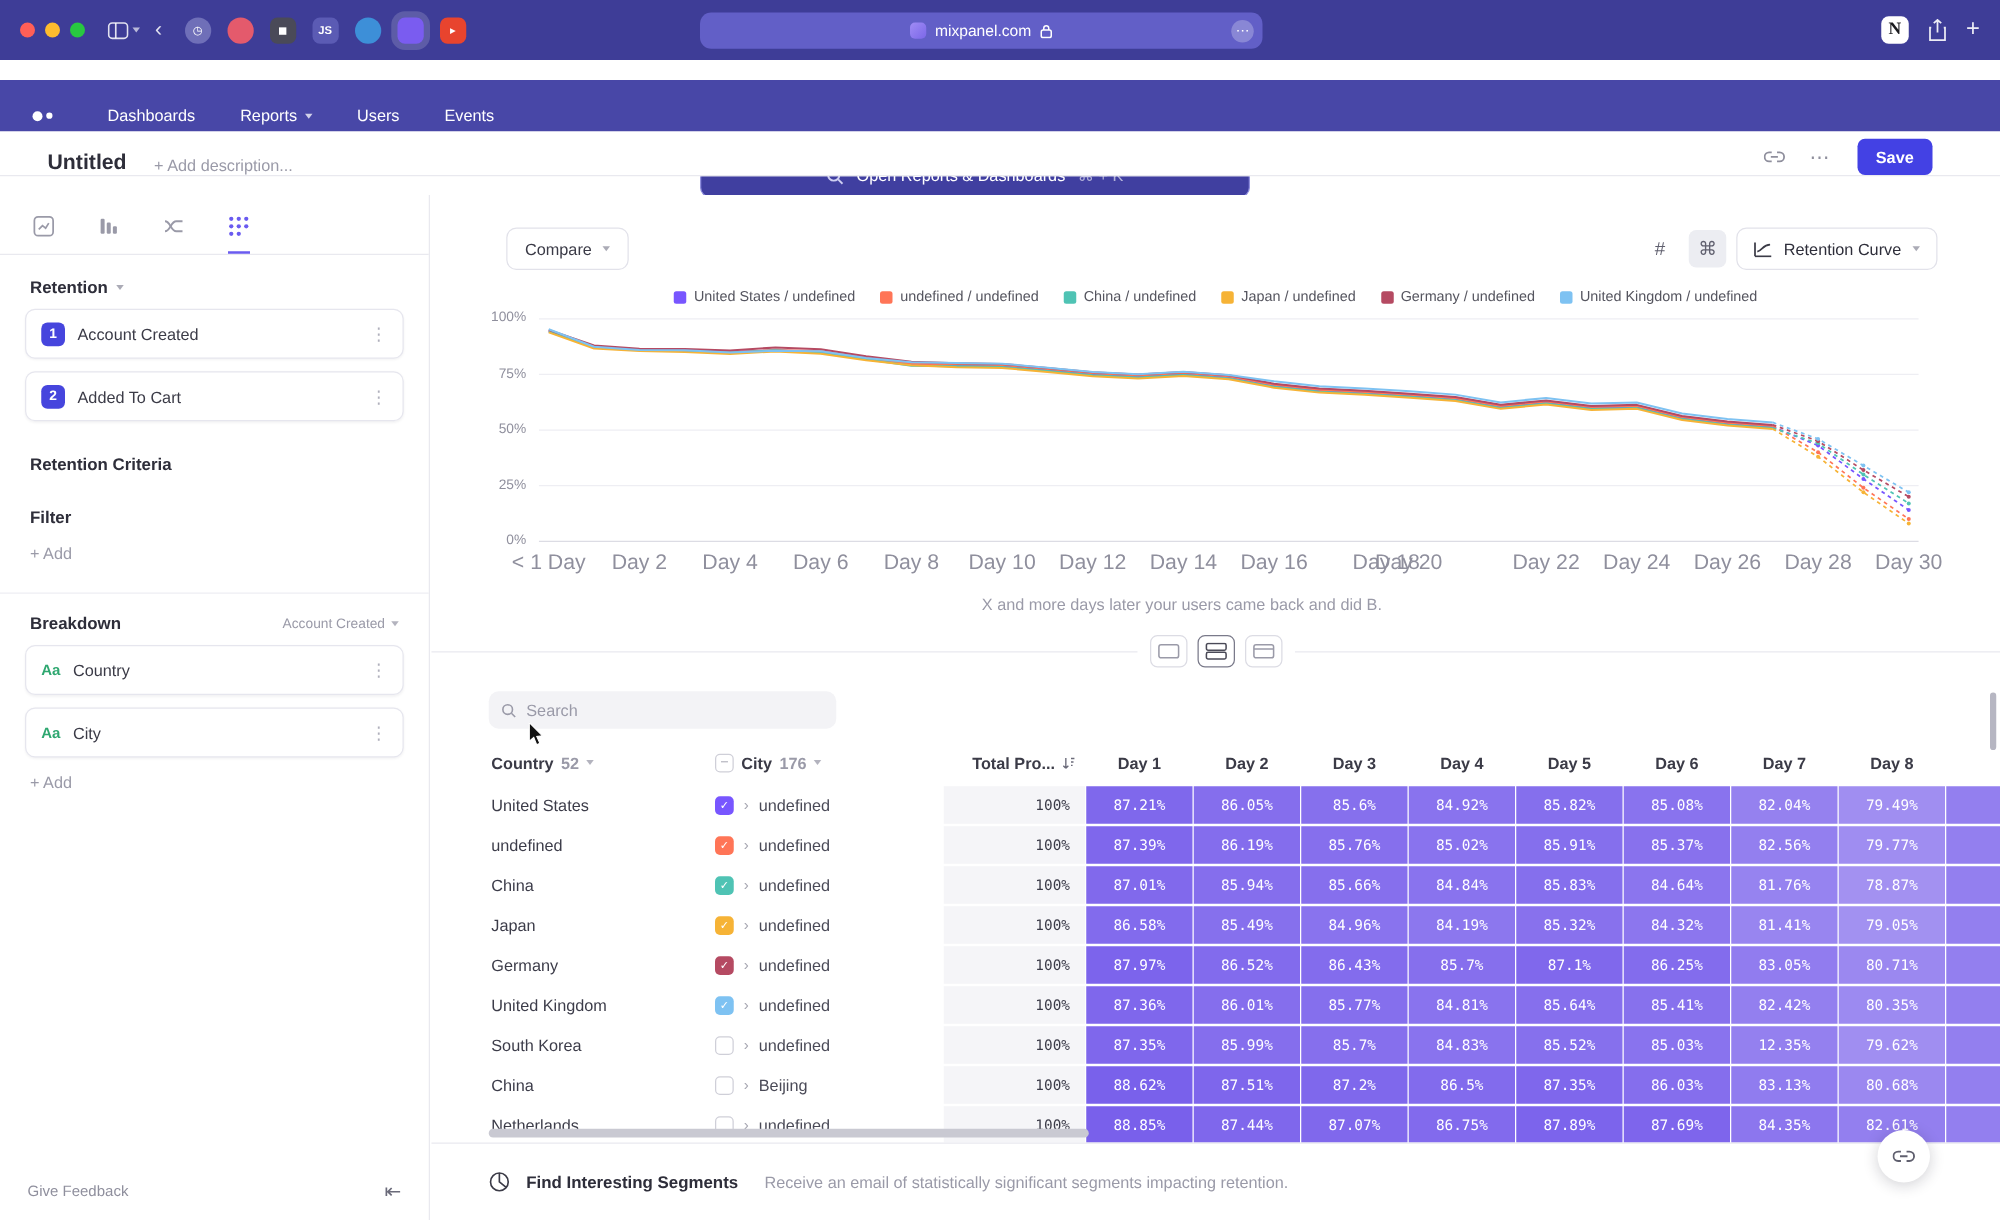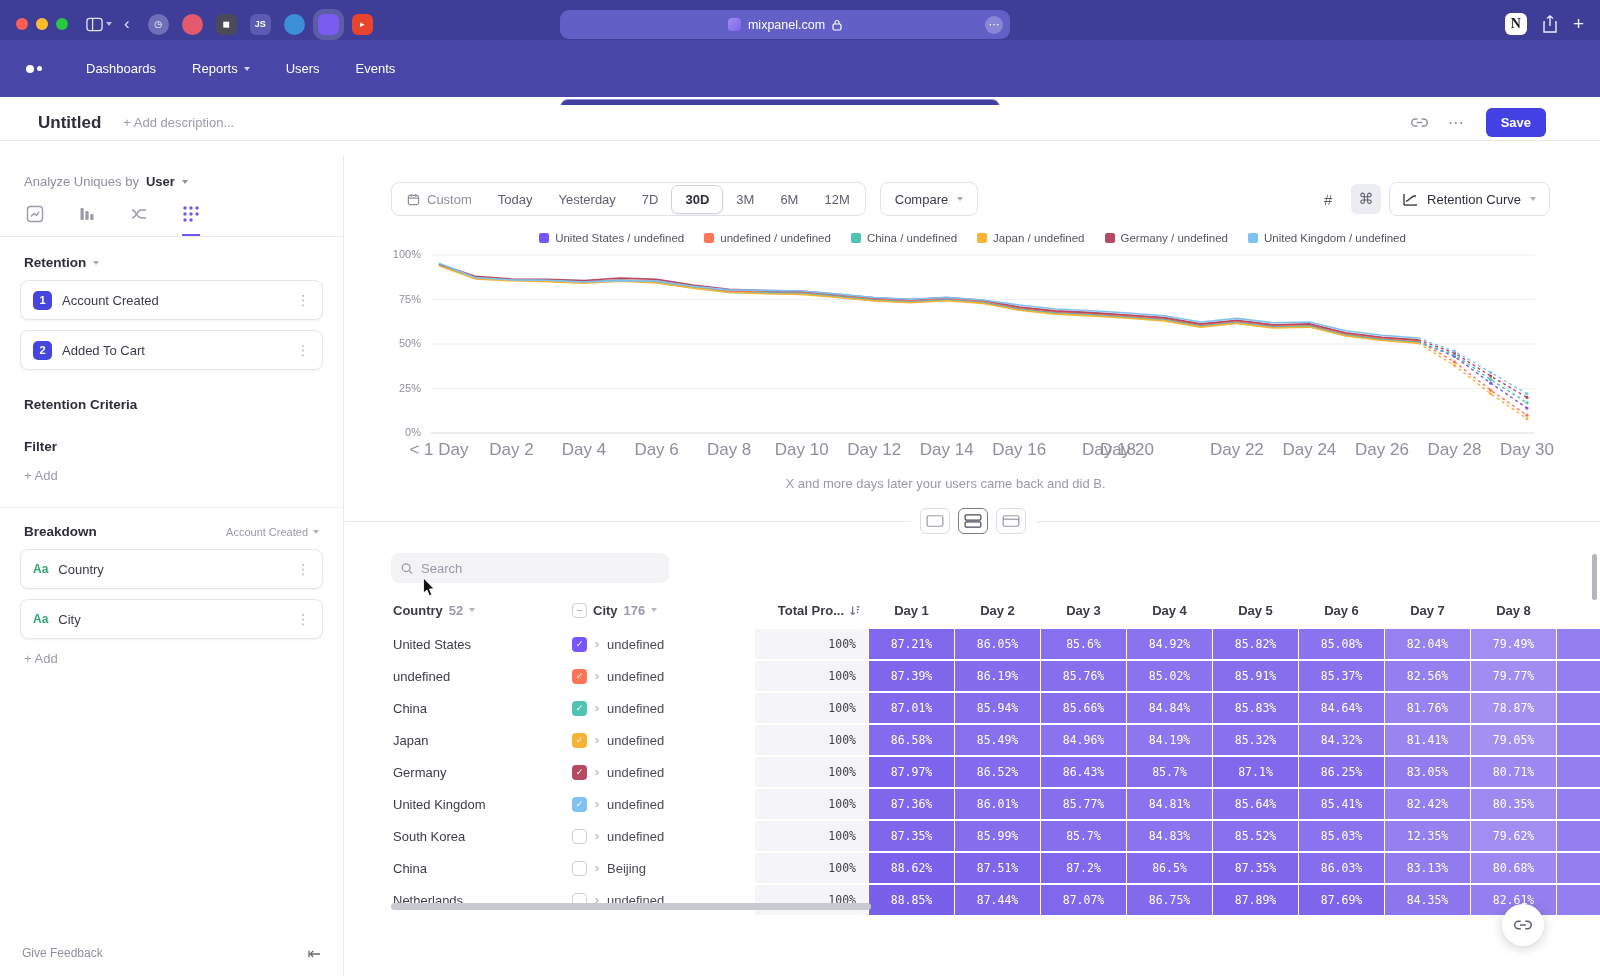--- a/index.html
+++ b/index.html
@@ -15,36 +15,36 @@
   .fav{width:21px;height:21px;border-radius:50%;display:flex;align-items:center;justify-content:center;font-size:9px;color:#fff}
   .fav.sq{border-radius:6px}
   .fav.hl{box-shadow:0 0 0 5px rgba(255,255,255,.16);border-radius:6px}
   .urlbar{position:absolute;left:560px;top:10px;width:450px;height:29px;background:#625fc7;border-radius:9px;color:#fff;display:flex;align-items:center;justify-content:center;gap:7px;font-size:12.5px}
   .url-fav{width:13px;height:13px;border-radius:4px;background:linear-gradient(135deg,#a08cf5,#7b67e8);display:inline-block}
   .url-dots{position:absolute;right:7px;width:18px;height:18px;border-radius:50%;background:rgba(255,255,255,.25);display:flex;align-items:center;justify-content:center;font-size:11px}
   .chrome-right{position:absolute;right:16px;top:0;height:48px;display:flex;align-items:center;gap:15px;color:rgba(255,255,255,.9)}
   .nbadge{width:22px;height:22px;background:#fff;color:#1b1b1f;border-radius:6px;display:flex;align-items:center;justify-content:center;font-family:"Liberation Serif",serif;font-weight:700;font-size:14px}
 
   
-  .appbar{position:absolute;top:40px;height:57px;left:0;right:0;background:#4847a7;display:flex;align-items:center;color:#fff}
+  .appbar{position:absolute;top:64px;height:57px;left:0;right:0;background:#4847a7;display:flex;align-items:center;color:#fff}
   .mlogo{margin-left:26px;display:flex;gap:3px;align-items:center}
   .mlogo i{background:#fff;border-radius:50%;display:block}
   .nav{display:flex;gap:36px;margin-left:44px;font-weight:500;font-size:13px}
   .nav-item{display:flex;align-items:center;gap:6px;cursor:pointer}
   .hdr-search{position:absolute;left:560px;top:59px;width:440px;height:35px;background:#403fa0;border:1px solid #8f8edd;border-radius:8px;color:#fff;display:flex;align-items:center;justify-content:center;gap:10px;font-size:13px}
   .hdr-search .sc{color:rgba(255,255,255,.6)}
   .hdr-right{position:absolute;right:28px;top:48px;height:57px;display:flex;align-items:center;gap:22px}
   .hicon{color:rgba(255,255,255,.9);display:flex;align-items:center;font-size:15px}
   .qmark{width:18px;height:18px;border:1.4px solid rgba(255,255,255,.9);border-radius:50%;font-size:11px;display:flex;align-items:center;justify-content:center}
   .project{display:flex;align-items:center;gap:8px}
   .pname{font-weight:700;font-size:13px}
   .pscope{font-size:11px;color:rgba(255,255,255,.72)}
 
   
-  .titlebar{position:absolute;top:105px;height:36px;left:0;right:0;background:#fff;border-bottom:1px solid #e9e9ef;display:flex;align-items:center;padding:0 54px 0 24px}
+  .titlebar{position:absolute;top:105px;height:36px;left:0;right:0;background:#fff;border-bottom:1px solid #e9e9ef;display:flex;align-items:flex-end;padding:0 54px 0 24px}
   .tb-title{font-size:17px;font-weight:700;color:#2e2e3a;margin-left:14px}
   .tb-desc{color:#9a9aa8;margin-left:22px}
   .tb-right{margin-left:auto;display:flex;align-items:center;gap:20px;color:#8f8f9d}
   .save{background:#4341e4;color:#fff;border:none;border-radius:6px;padding:7px 15px;font-weight:600;font-size:13px;font-family:inherit}
 
   
   .sidebar{position:absolute;left:0;top:156px;bottom:0;width:344px;border-right:1px solid #e9e9ef;background:#fff}
   .an-row{display:flex;align-items:center;gap:7px;padding:18px 0 0 24px;color:#8f8f9d}
   .an-val{color:#2e2e3a;font-weight:700}
   .ptabs{display:flex;gap:34px;padding:16px 0 0 26px;border-bottom:1px solid #e9e9ef}
@@ -235,25 +235,20 @@
           <path d="M15 7h3a5 5 0 0 1 0 10h-3"></path>
           <path d="M9 17H6A5 5 0 0 1 6 7h3"></path>
           <path d="M8 12h8"></path>
         </svg>
       <span style="font-size:16px;letter-spacing:2px">⋯</span>
       <button class="save">Save</button>
     </div>
   </div>
 
   <aside class="sidebar">
-    <div class="an-row">
-      <span>Analyze Uniques by</span>
-      <span class="an-val">User</span>
-      <span class="tri" style="color:#6b6b7a"></span>
-    </div>
     <div class="ptabs">
       <span class="ptab">
           <svg width="18" height="18" viewBox="0 0 18 18" fill="none" stroke="currentColor" stroke-width="1.4">
             <rect x="1.5" y="1.5" width="15" height="15" rx="3"></rect>
             <path d="M5 11.5l3-3 2.5 2L13 6.5"></path>
           </svg>
         </span>
       <span class="ptab">
           <svg width="18" height="18" viewBox="0 0 18 18" fill="currentColor">
             <rect x="2.5" y="3" width="3.2" height="12" rx="1"></rect>
@@ -331,35 +326,20 @@
     <div class="addbtn" style="margin-top:12px">+ Add</div>
 
     <div class="sb-foot">
       <span>Give Feedback</span>
       <span class="collapse">⇤</span>
     </div>
   </aside>
 
   <main class="main">
     <div class="toolbar">
-      <div class="seg">
-          <div class="seg-item custom"><span style="display: flex;">
-              <svg width="13" height="13" viewBox="0 0 14 14" fill="none" stroke="#8f8f9d" stroke-width="1.3">
-                <rect x="1.5" y="2.5" width="11" height="10" rx="2"></rect>
-                <path d="M1.5 5.5h11M4.5 1v3M9.5 1v3"></path>
-              </svg>
-            </span>Custom</div>
-          <div class="seg-item">Today</div>
-          <div class="seg-item">Yesterday</div>
-          <div class="seg-item">7D</div>
-          <div class="seg-item active">30D</div>
-          <div class="seg-item">3M</div>
-          <div class="seg-item">6M</div>
-          <div class="seg-item">12M</div>
-        </div>
       <button class="compare">
         <span>Compare</span>
         <span class="tri" style="color:#8f8f9d"></span>
       </button>
       <div class="tbr">
         <button class="iconbtn">#</button>
         <button class="iconbtn active">⌘</button>
         <button class="viewsel">
           <svg width="15" height="13" viewBox="0 0 16 14" fill="none" stroke="#3b3b47" stroke-width="1.5">
               <path d="M1 13V1"></path>
@@ -695,20 +675,28 @@
 
     <div class="cursor">
       <svg width="16" height="20" viewBox="0 0 12 18">
           <path d="M1 0 L1 13.5 L4.2 10.8 L6.3 16 L8.6 15 L6.4 10 L10.5 9.6 Z" fill="#111" stroke="#fff" stroke-width="0.8"></path>
         </svg>
     </div>
 
     <div class="hscroll"></div>
     <div class="vscroll"></div>
 
+    <div class="footbar">
+      <svg width="17" height="17" viewBox="0 0 18 18" fill="none" stroke="#3b3b47" stroke-width="1.4">
+          <circle cx="9" cy="9" r="7.5"></circle>
+          <path d="M9 1.5V9l5.5 4.5"></path>
+        </svg>
+      <span class="fi-title">Find Interesting Segments</span>
+      <span class="fi-sub">Receive an email of statistically significant segments impacting retention.</span>
+    </div>
     <button class="fab">
       <svg width="18" height="18" viewBox="0 0 24 24" fill="none" stroke="#5f5f6e" stroke-width="2">
           <path d="M15 7h3a5 5 0 0 1 0 10h-3"></path>
           <path d="M9 17H6A5 5 0 0 1 6 7h3"></path>
           <path d="M8 12h8"></path>
         </svg>
     </button>
   </main>
 </div>
 

